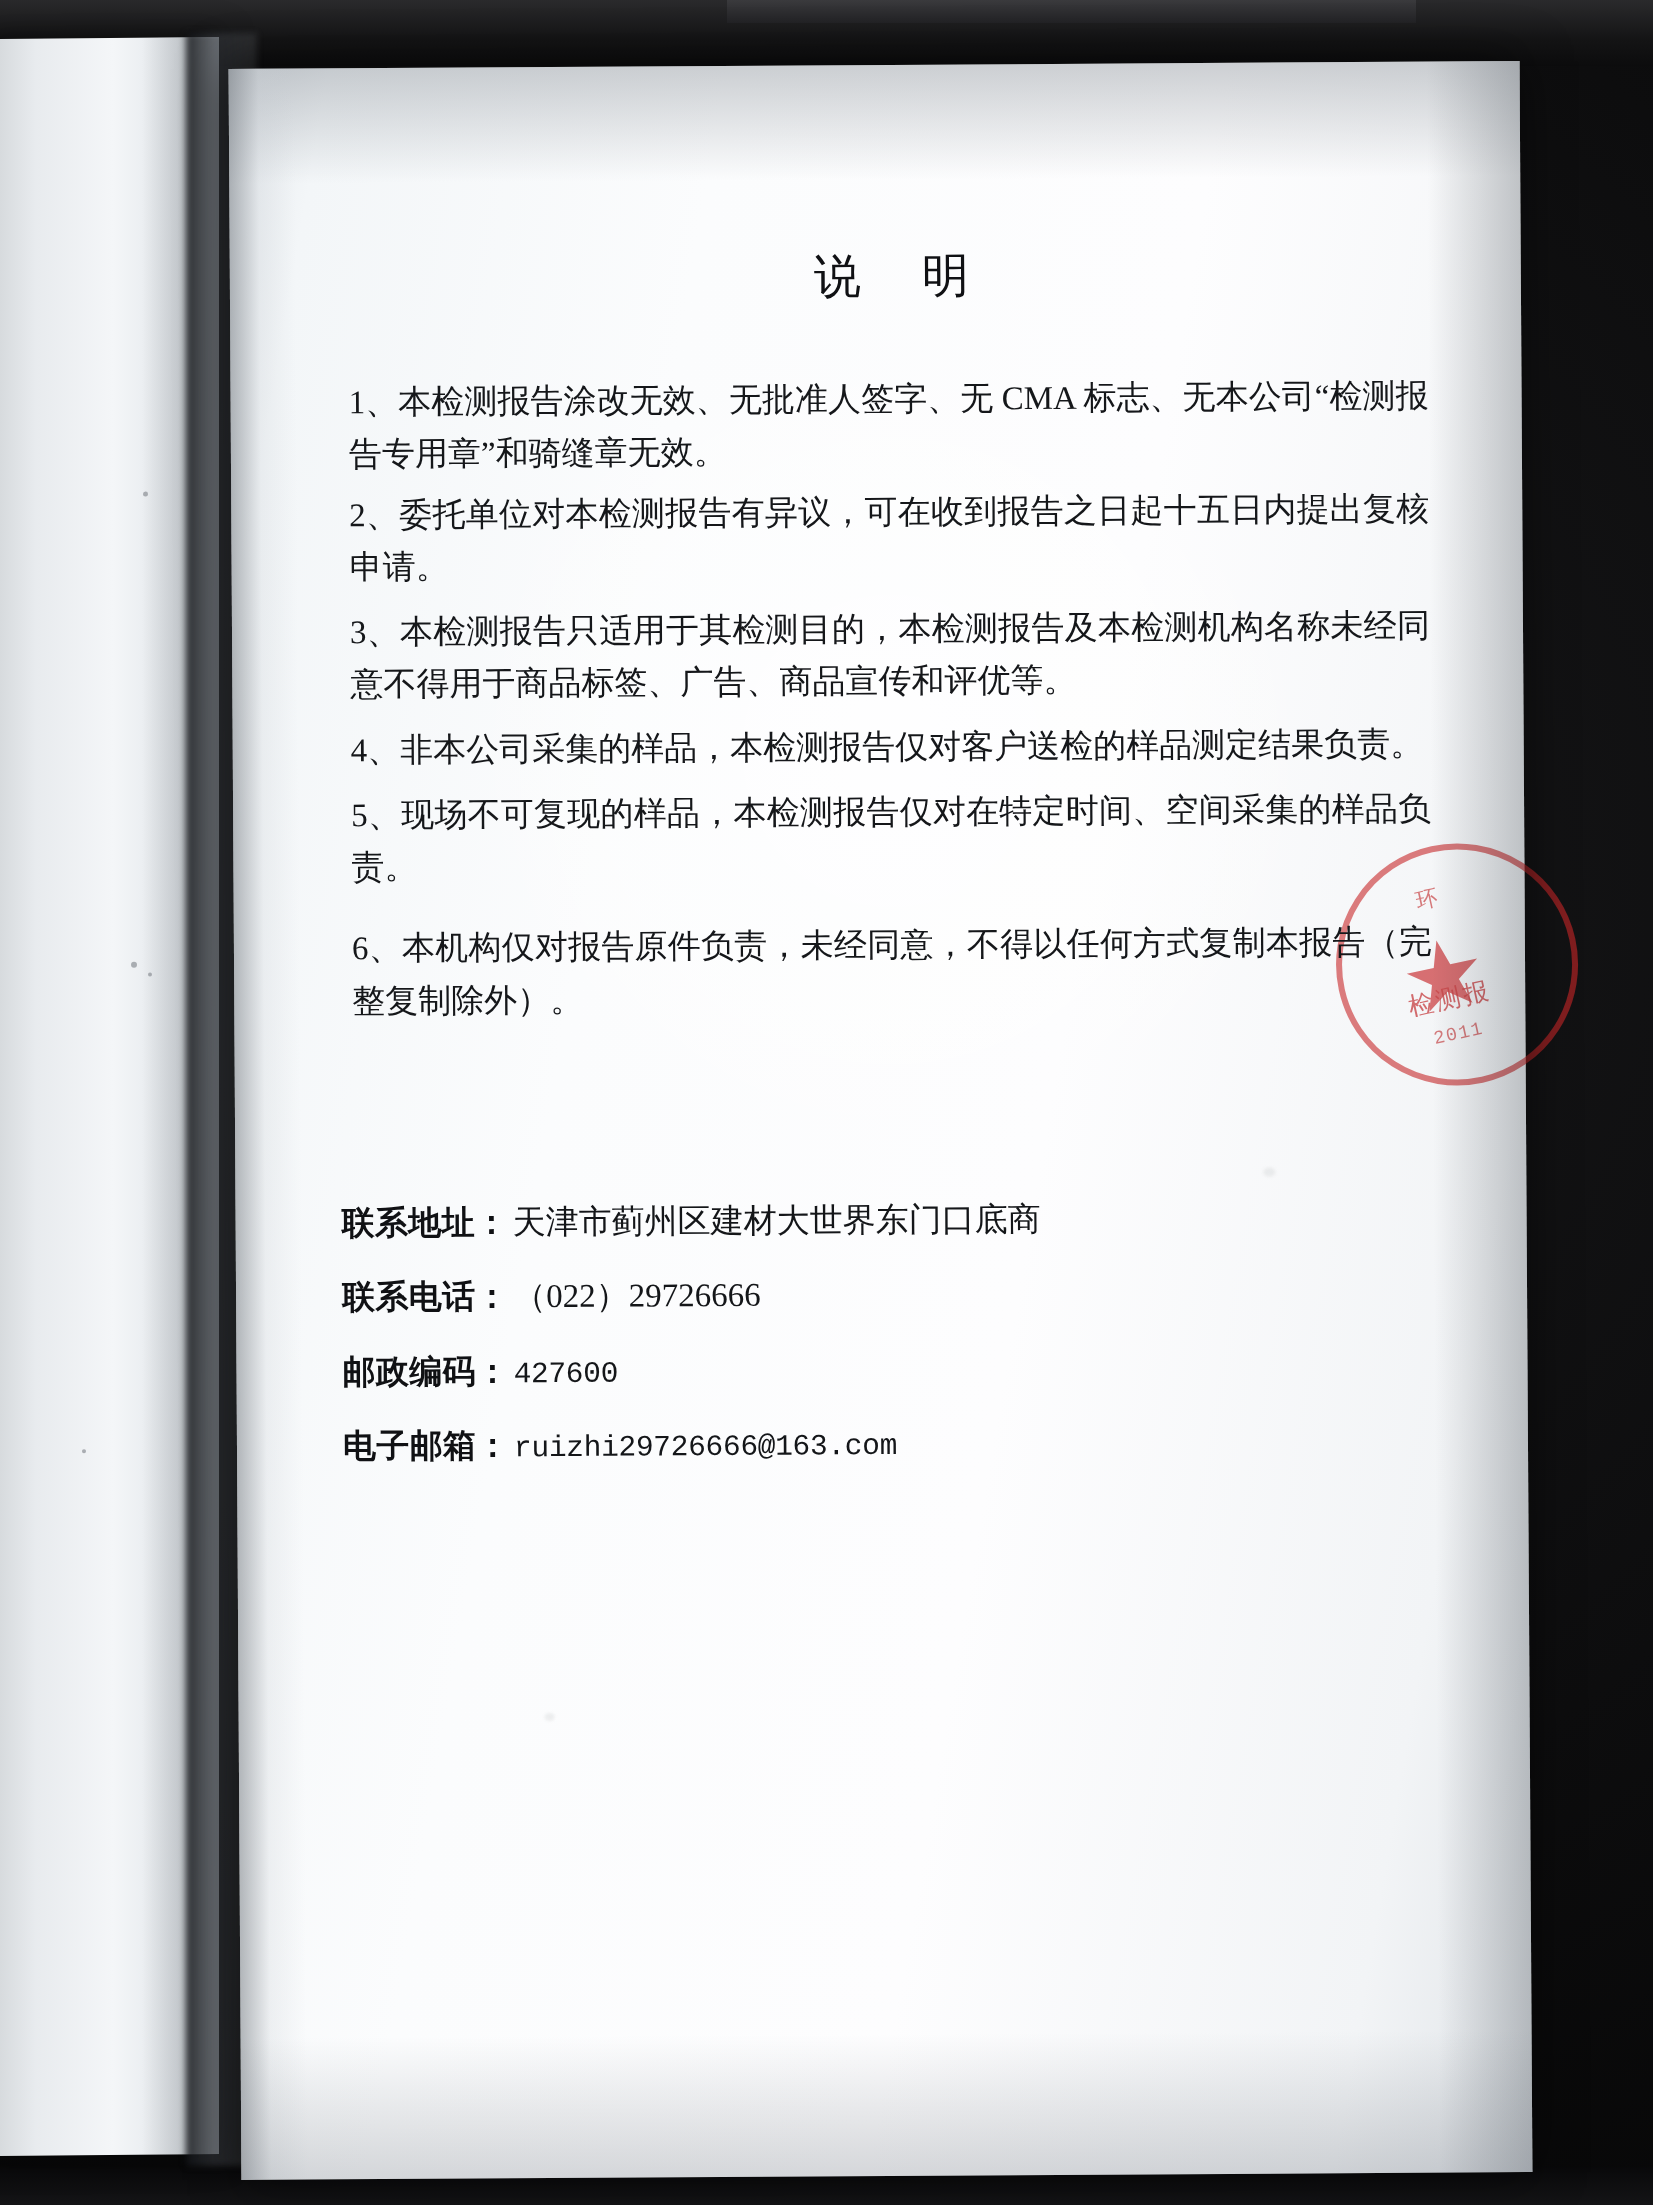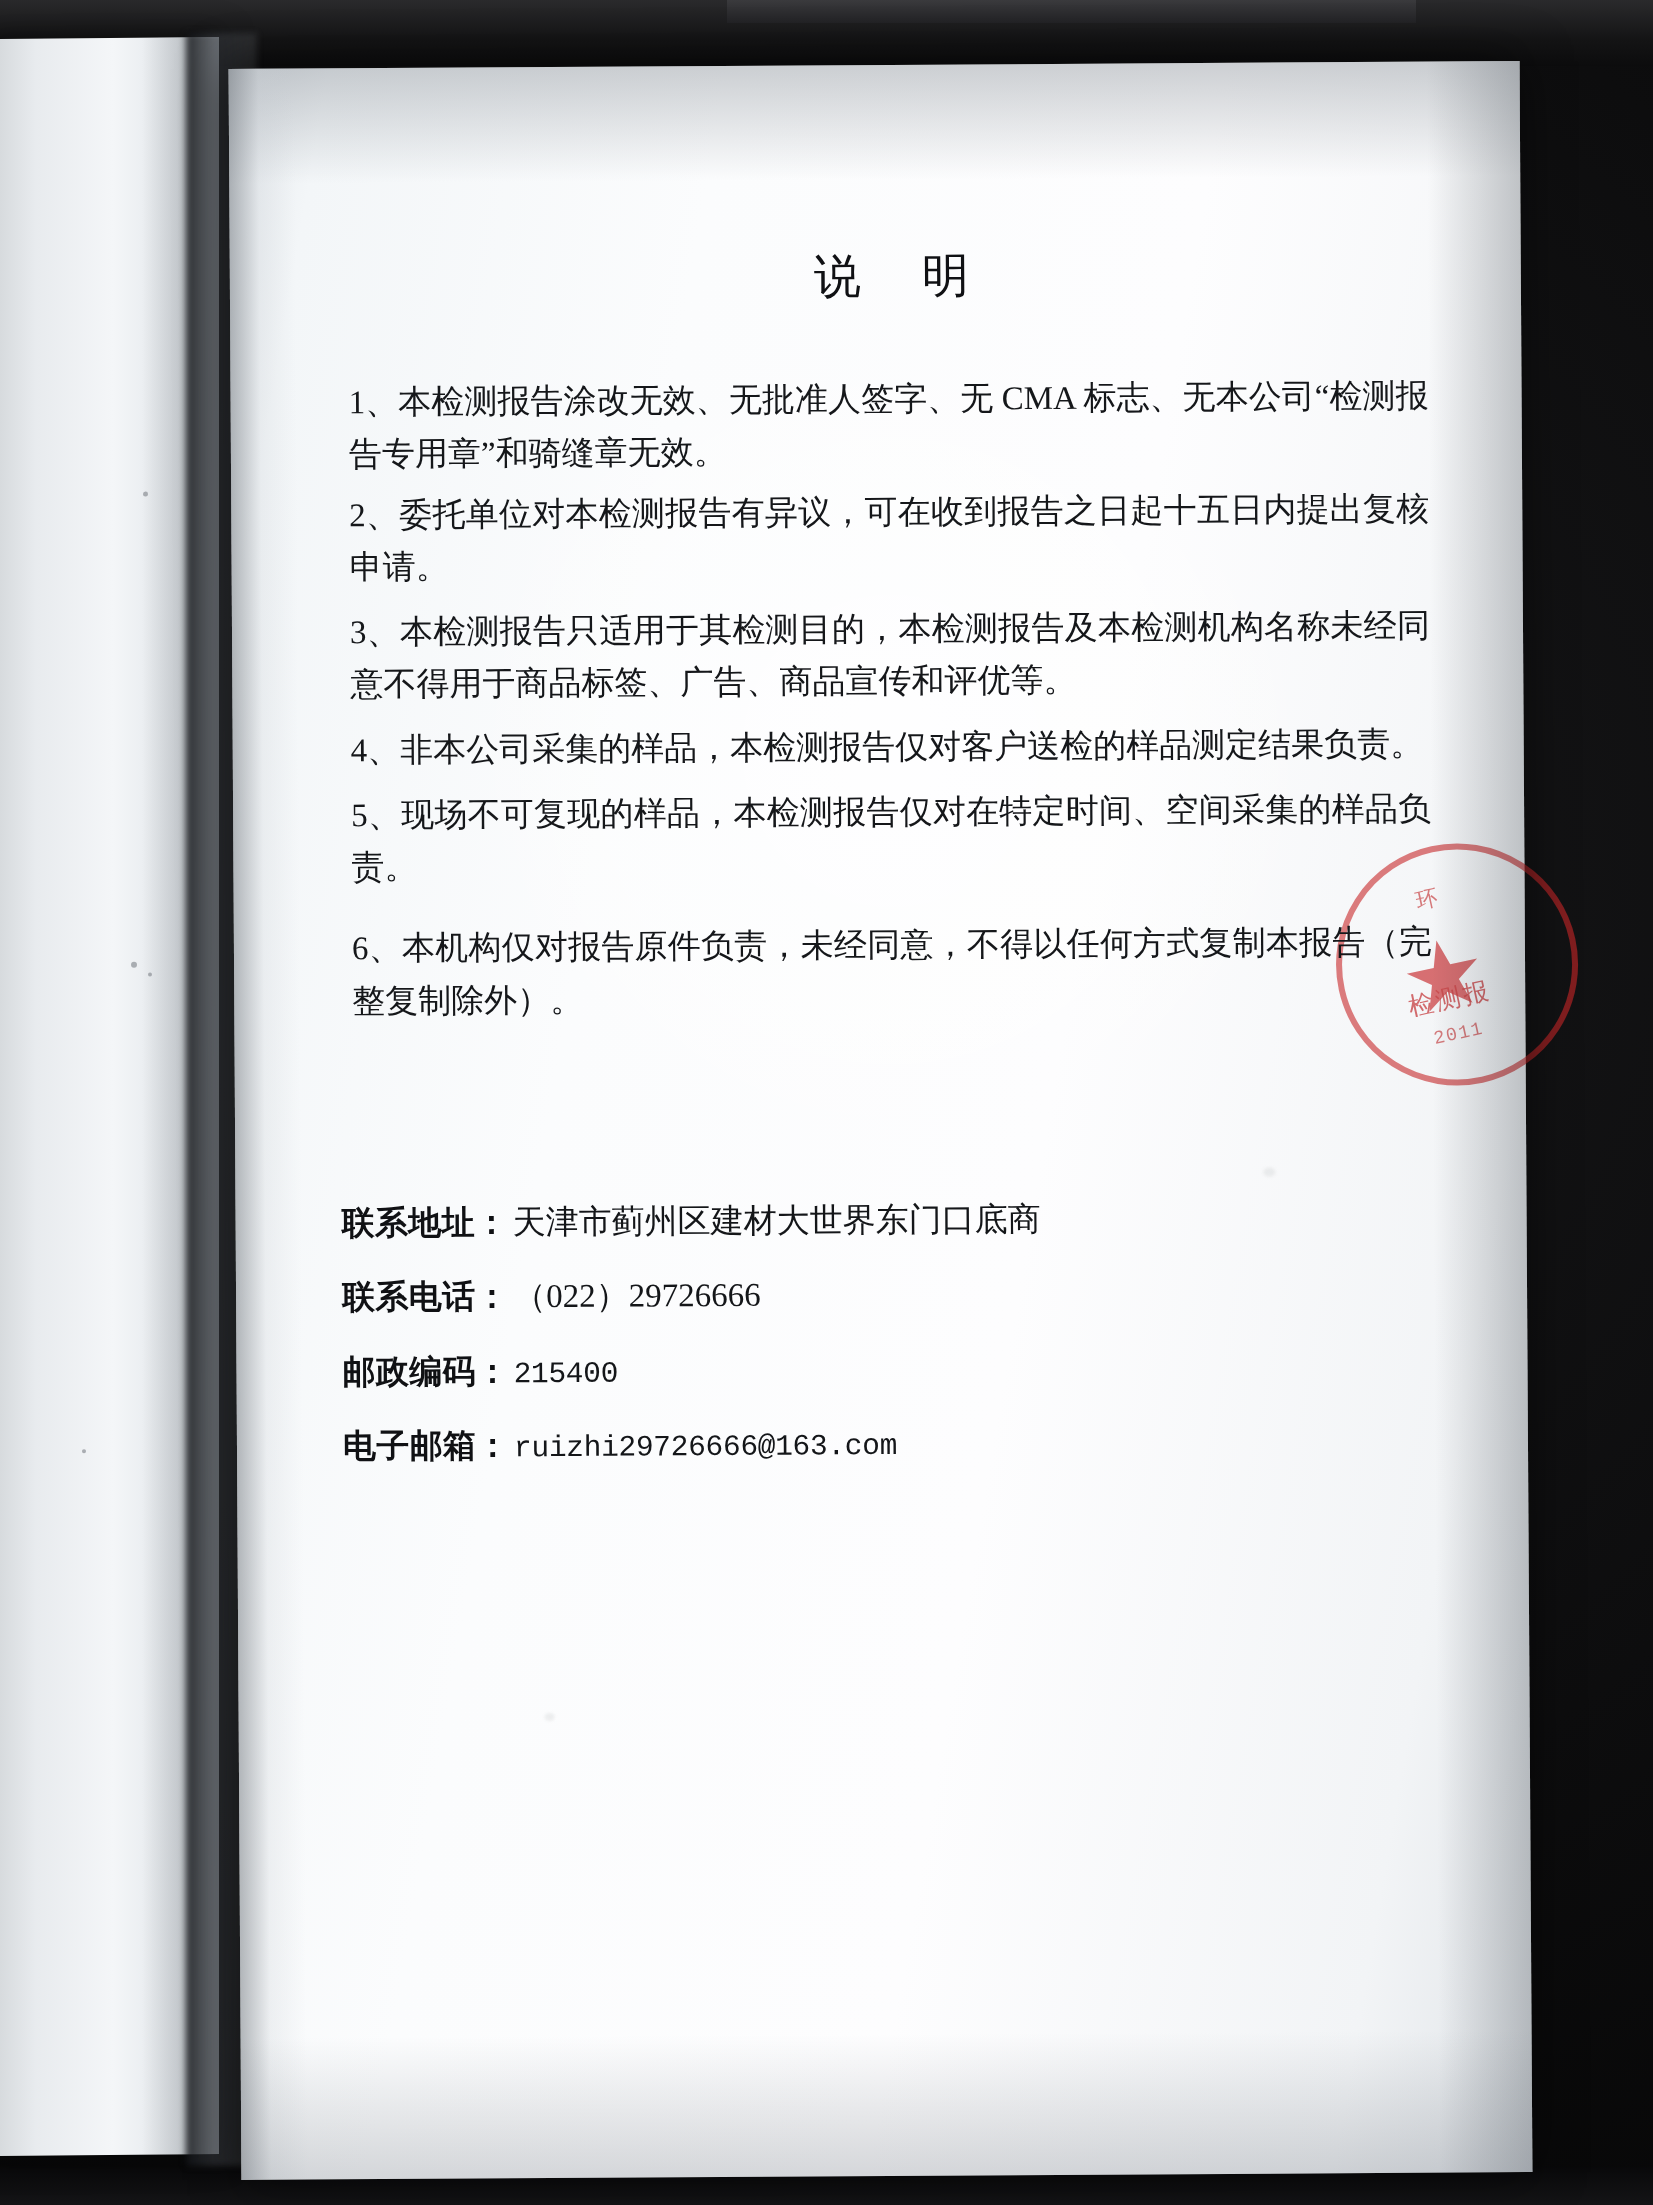--- a/index.html
+++ b/index.html
@@ -304,21 +304,21 @@
         <div class="contact-row">
           <span class="contact-label">联系地址：</span>
           <span class="contact-value hanzi">天津市蓟州区建材大世界东门口底商</span>
         </div>
         <div class="contact-row">
           <span class="contact-label">联系电话：</span>
           <span class="contact-value hanzi">（022）29726666</span>
         </div>
         <div class="contact-row">
           <span class="contact-label">邮政编码：</span>
-          <span class="contact-value mono">215400</span>
+          <span class="contact-value mono">427600</span>
         </div>
         <div class="contact-row">
           <span class="contact-label">电子邮箱：</span>
           <span class="contact-value mono">ruizhi29726666@163.com</span>
         </div>
       </div>
 
     </div>
   </div>
 </div>

